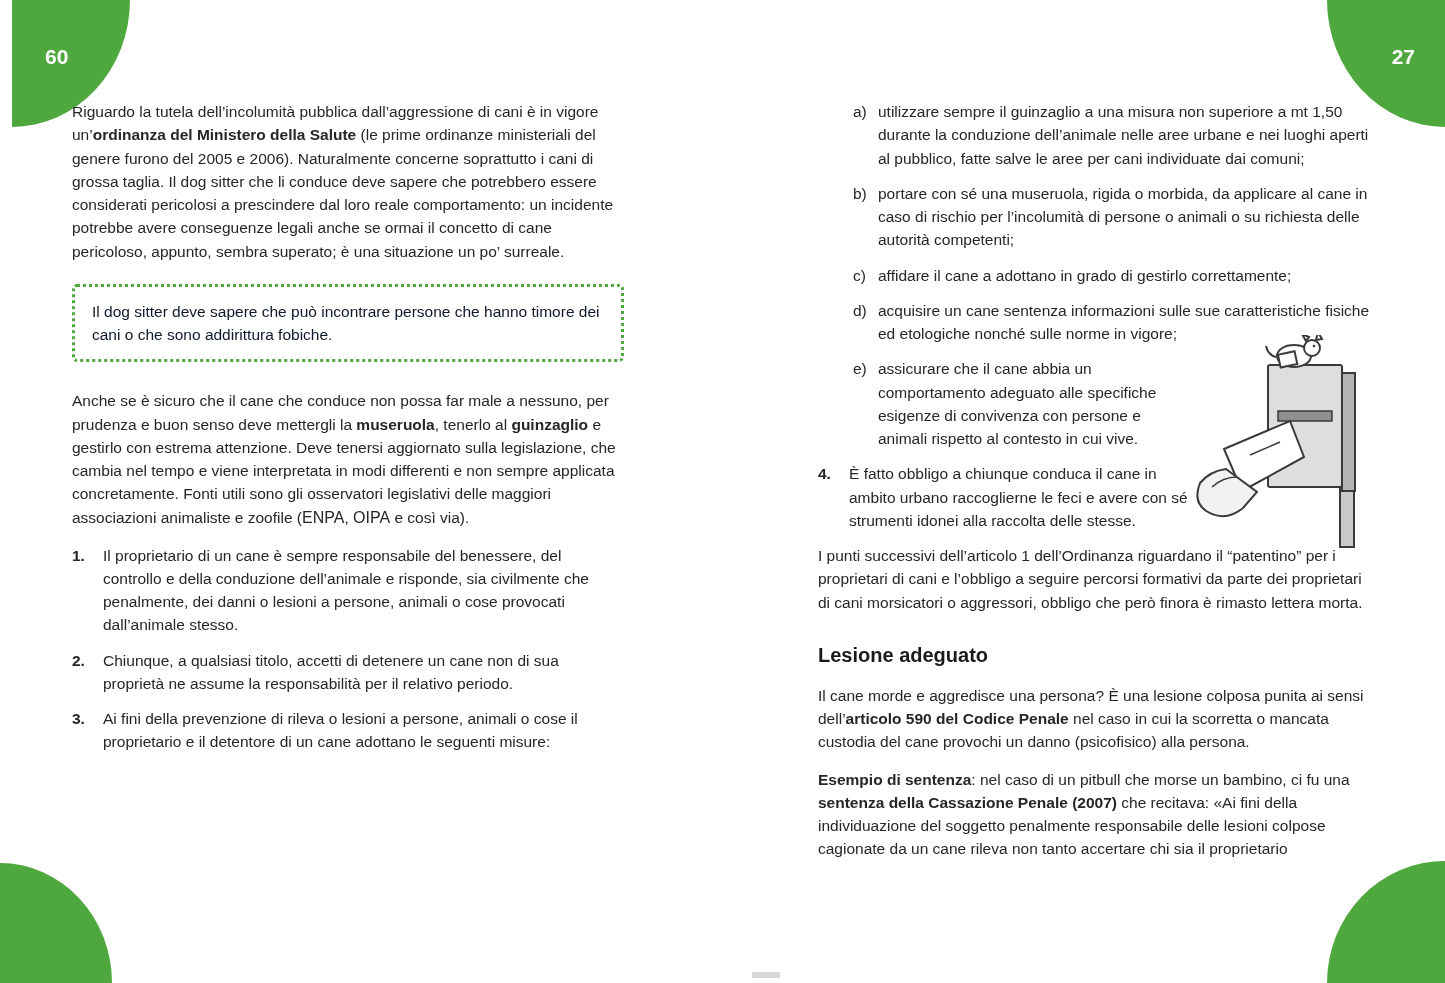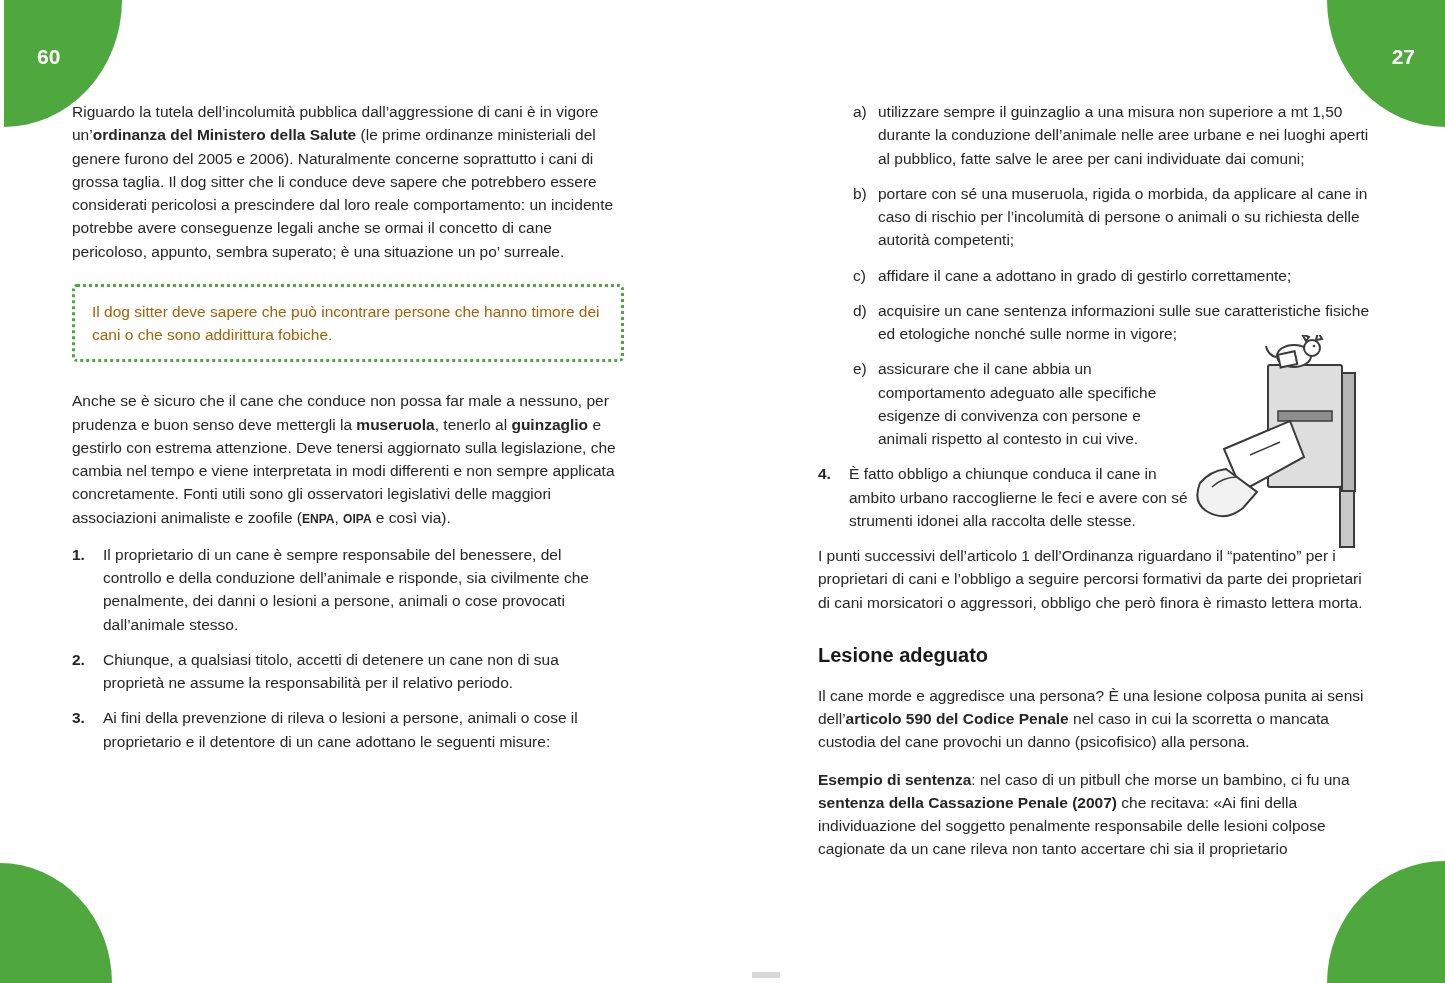--- a/index.html
+++ b/index.html
@@ -7,42 +7,42 @@
     width: 1445px; height: 983px;
     background: #ffffff;
     font-family: "Liberation Sans", sans-serif;
     color: #262626;
     overflow: hidden;
   }
   .spread { position: relative; width: 1445px; height: 983px; background: #ffffff; }
 
   
   .corner { position: absolute; background: #4fa83d; }
-  .corner.tl { top: 0; left: 4px;  width: 118px; height: 127px; border-radius: 0 0 100% 0; }
+  .corner.tl { top: 0; left: 12px;  width: 118px; height: 127px; border-radius: 0 0 100% 0; }
   .corner.tr { top: 0; right: 0; width: 118px; height: 127px; border-radius: 0 0 0 100%; }
   .corner.bl { bottom: 0; left: 0;  width: 112px; height: 120px; border-radius: 0 100% 0 0; }
   .corner.br { bottom: 0; right: 0; width: 118px; height: 122px; border-radius: 100% 0 0 0; }
   .pagenum { position: absolute; color: #ffffff; font-weight: bold; font-size: 21px; }
   .corner.tl .pagenum { top: 45px; left: 33px; }
   .corner.tr .pagenum { top: 45px; right: 30px; }
 
   .col { position: absolute; top: 100px; width: 552px; font-size: 15.5px; line-height: 1.5; }
   .col.left  { left: 72px; }
   .col.right { left: 818px; }
 
   p.para { margin: 0 0 14px 0; }
   .b  { font-weight: bold; }
-  .sc { font-size: 12px; font-weight: bold; }
+  .sc { font-size: 16px; }
 
   .callout {
     border: 3px dotted #4fa83d;
     border-radius: 5px;
     padding: 13px 17px;
     margin: 21px 0 27px 0;
-    color: #a16207;
+    color: #0f172a;
   }
   .callout p { margin: 0; }
 
   .nlist .item { display: flex; margin-bottom: 12px; }
   .nlist .marker { font-weight: bold; flex: 0 0 31px; width: 31px; }
   .llist .item { display: flex; margin: 0 0 12px 35px; }
   .llist .marker { flex: 0 0 25px; width: 25px; }
   .item .txt { flex: 1; }
   .item.narrow .txt { padding-right: 178px; }
 

